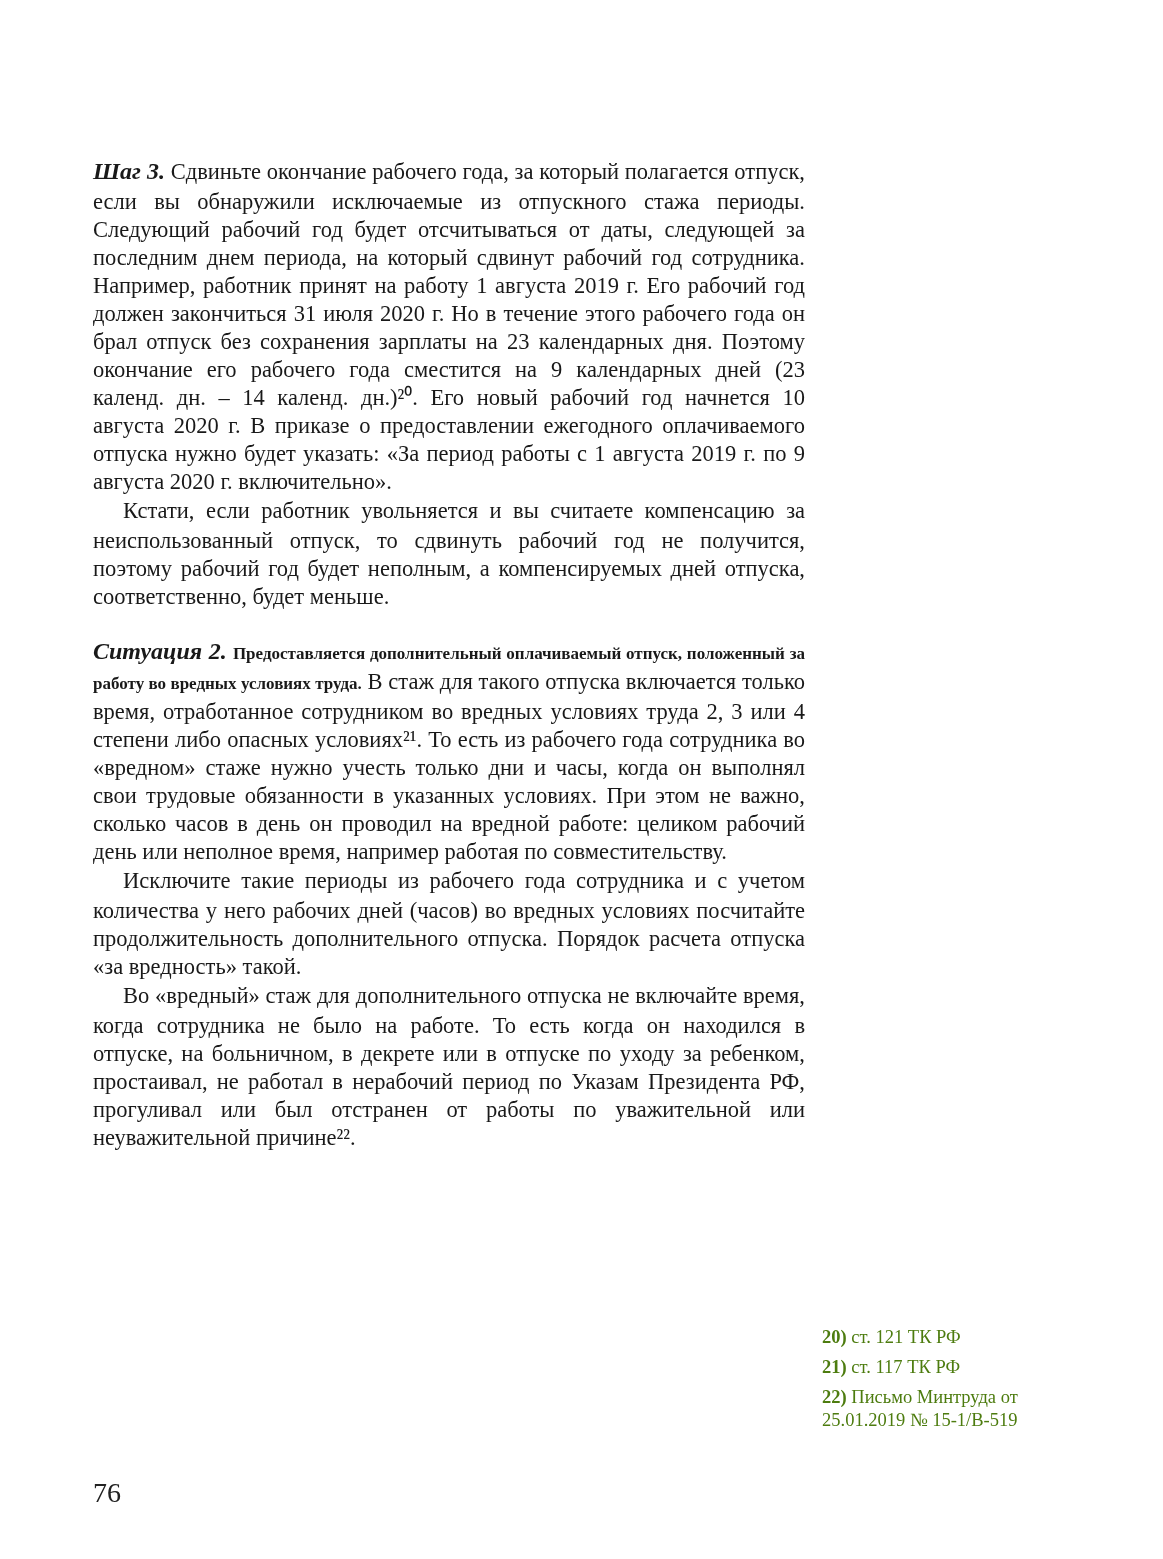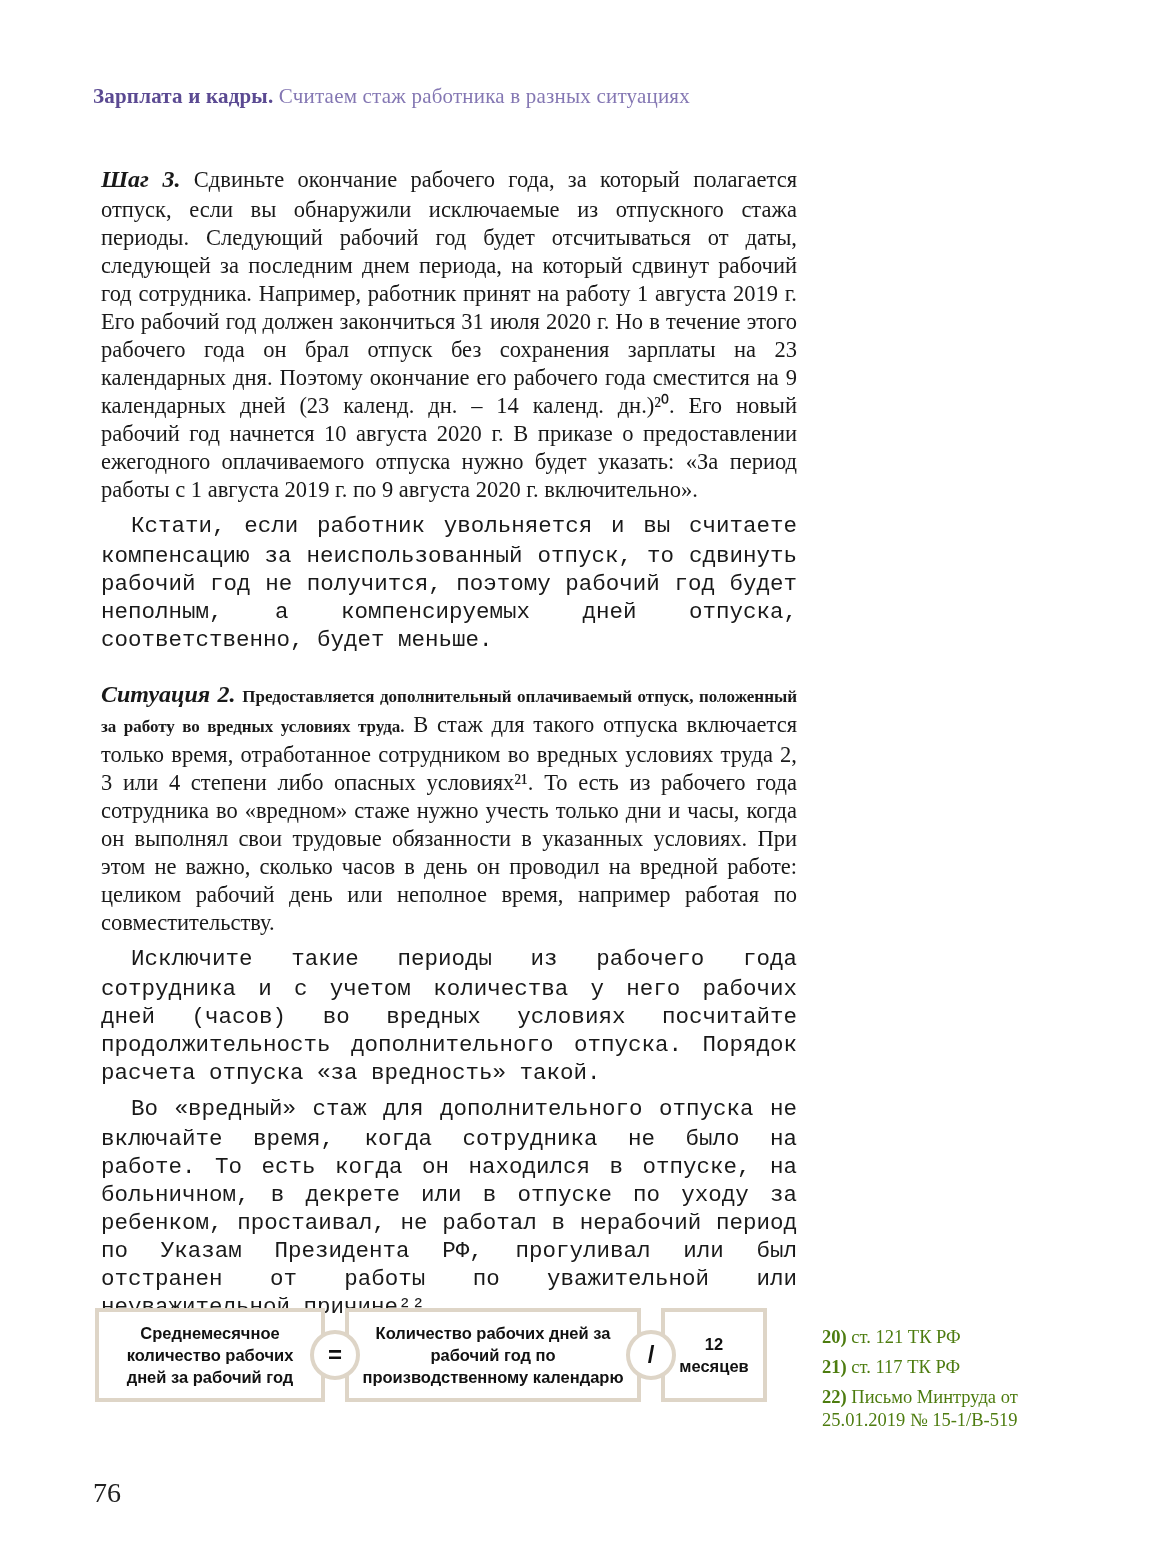--- a/index.html
+++ b/index.html
@@ -27,22 +27,22 @@
   .body-col {
     position: absolute;
     left: 93px;
     top: 157px;
     width: 712px;
     font-size: 22.5px;
     line-height: 28px;
     color: #191919;
     text-align: justify;
   }
-  p.para { margin: 8px; }
-  p.indent { text-indent: 30px; font-family: Liberation Mono, monospace; }
+  p.para { margin: 0; }
+  p.indent { text-indent: 30px; }
   p.section { margin-top: 26px; }
   .lead {
     font-weight: bold;
     font-style: italic;
     font-size: 24px;
   }
   .boldpart {
     font-weight: bold;
     font-size: 17px;
   }
@@ -107,24 +107,20 @@
     top: 1477px;
     font-size: 28px;
     color: #222222;
   }
 </style>
 </head>
 <body>
 
 <div class="page">
 
-  <div class="header">
-    <span class="brand">Зарплата и кадры.</span>
-    <span class="title">Считаем стаж работника в разных ситуациях</span>
-  </div>
 
   <div class="body-col">
     <p class="para">
       <span class="lead">Шаг 3.</span>
       <span class="boldpart"></span>
       <span>Сдвиньте окончание рабочего года, за который полагается отпуск, если вы обнаружили исключаемые из отпускного стажа периоды. Следующий рабочий год будет отсчитываться от даты, следующей за последним днем периода, на который сдвинут рабочий год сотрудника. Например, работник принят на работу 1 августа 2019 г. Его рабочий год должен закончиться 31 июля 2020 г. Но в течение этого рабочего года он брал отпуск без сохранения зарплаты на 23 календарных дня. Поэтому окончание его рабочего года сместится на 9 календарных дней (23 календ. дн. – 14 календ. дн.)²⁰. Его новый рабочий год начнется 10 августа 2020 г. В приказе о предоставлении ежегодного оплачиваемого отпуска нужно будет указать: «За период работы с 1 августа 2019 г. по 9 августа 2020 г. включительно».</span>
     </p>
     <p class="para indent">
       <span class="lead"></span>
       <span class="boldpart"></span>
@@ -140,27 +136,20 @@
       <span class="boldpart"></span>
       <span>Исключите такие периоды из рабочего года сотрудника и с учетом количества у него рабочих дней (часов) во вредных условиях посчитайте продолжительность дополнительного отпуска. Порядок расчета отпуска «за вредность» такой.</span>
     </p>
     <p class="para indent">
       <span class="lead"></span>
       <span class="boldpart"></span>
       <span>Во «вредный» стаж для дополнительного отпуска не включайте время, когда сотрудника не было на работе. То есть когда он находился в отпуске, на больничном, в декрете или в отпуске по уходу за ребенком, простаивал, не работал в нерабочий период по Указам Президента РФ, прогуливал или был отстранен от работы по уважительной или неуважительной причине²².</span>
     </p>
   </div>
 
-  <div class="formula">
-    <div class="fbox fbox1">Среднемесячное количество рабочих дней за рабочий год</div>
-    <div class="op">=</div>
-    <div class="fbox fbox2">Количество рабочих дней за рабочий год по производственному календарю</div>
-    <div class="op">/</div>
-    <div class="fbox fbox3">12 месяцев</div>
-  </div>
 
   <div class="footnotes">
     <p class="footnote">
       <span class="fn-num">20)</span>
       <span>ст. 121 ТК РФ</span>
     </p>
     <p class="footnote">
       <span class="fn-num">21)</span>
       <span>ст. 117 ТК РФ</span>
     </p>

